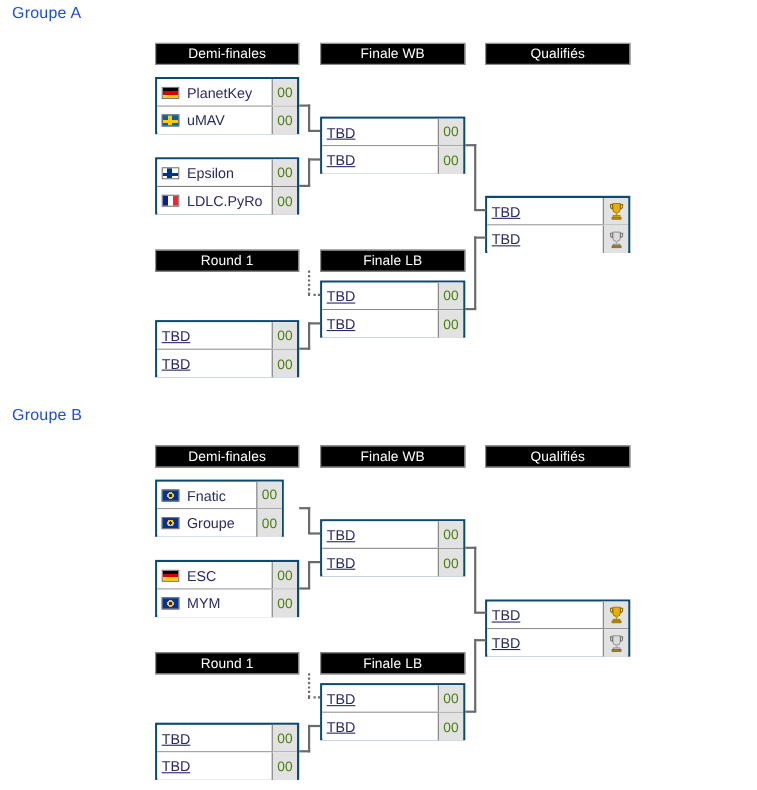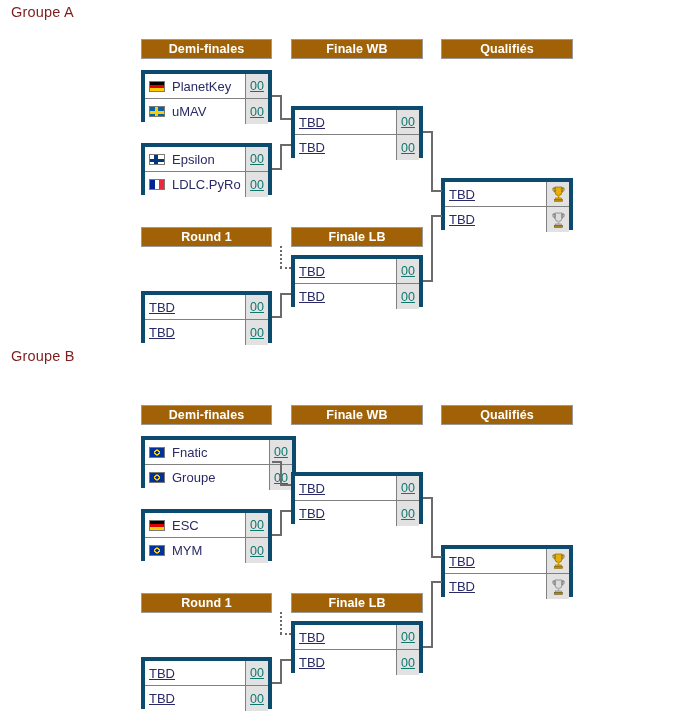--- a/index.html
+++ b/index.html
@@ -15,46 +15,46 @@
     font-size: 13px;
     color: #2a2a66;
     overflow: hidden;
   }
 
   
   .group-title {
     position: absolute;
     left: 11px;
     font-size: 14.5px;
-    color: #7f1d1d;
+    color: #1d4ed8;
     letter-spacing: .2px;
     white-space: nowrap;
   }
 
   
   .stage-header {
     position: absolute;
     height: 20px;
-    background: #a16207;
+    background: #000000;
     border: 1px solid #9a9a9a;
     box-sizing: border-box;
     color: #ffffff;
-    font-weight: bold;
+    font-weight: normal;
     font-size: 12.5px;
     display: flex;
     align-items: center;
     justify-content: center;
     letter-spacing: .1px;
   }
 
   
   .match {
     position: absolute;
     box-sizing: border-box;
-    border: 4px solid #0c4a6e;
+    border: 2px solid #0c4a6e;
     background: #ffffff;
   }
   .slot {
     height: 25px;
     box-sizing: border-box;
     display: flex;
     align-items: center;
     background: #ffffff;
   }
   .slot.top { border-bottom: 1px solid #808080; }
@@ -76,26 +76,25 @@
     color: #2a2a66;
     font-size: 13px;
   }
   .slot .team.noflag { padding-left: 4px; text-decoration: underline; }
   .slot .score {
     flex: 0 0 auto;
     width: 22px;
     align-self: stretch;
     background: #e2e2e2;
     border-left: 1px solid #808080;
-    color: #0f766e;
+    color: #4d7c0f;
     font-size: 12.5px;
     display: flex;
     align-items: center;
     justify-content: center;
-    text-decoration: underline;
   }
   .slot .trophy {
     flex: 0 0 auto;
     width: 22px;
     align-self: stretch;
     background: #e2e2e2;
     border-left: 1px solid #808080;
     display: flex;
     align-items: center;
     justify-content: center;
@@ -239,29 +238,29 @@
 <div class="conn v" style="left:431px; top:215px; height:66px;"></div>
 <div class="conn h" style="left:431px; top:215px; width:11px;"></div>
 
 <div class="conn h" style="left:272px; top:316px; width:10px;"></div>
 <div class="conn v" style="left:280px; top:293px; height:25px;"></div>
 <div class="conn h" style="left:280px; top:293px; width:11px;"></div>
 
 <div class="conn dot-v" style="left:280px; top:246px; height:22px;"></div>
 <div class="conn dot-h" style="left:280px; top:267px; width:11px;"></div>
 
-<div class="group-title" style="top:348px;">Groupe B</div>
+<div class="group-title" style="top:370px;">Groupe B</div>
 
 <div class="stage-header" style="left:141px; top:405px; width:131px;">Demi-finales</div>
 <div class="stage-header" style="left:291px; top:405px; width:132px;">Finale WB</div>
 <div class="stage-header" style="left:441px; top:405px; width:132px;">Qualifiés</div>
 <div class="stage-header" style="left:141px; top:593px; width:131px;">Round 1</div>
 <div class="stage-header" style="left:291px; top:593px; width:132px;">Finale LB</div>
 
-<div class="match" style="left:141px; top:436px; width:155px; height:52px;">
+<div class="match" style="left:141px; top:436px; width:117px; height:52px;">
   <div class="slot top">
     <span class="flag" style="background:radial-gradient(circle at 50% 50%, rgba(255,204,0,0) 1.5px, #fc0 1.6px 3px, rgba(255,204,0,0) 3.1px), #003399;"></span>
     <span class="team">Fnatic</span>
     <span class="score">00</span>
   </div>
   <div class="slot">
     <span class="flag" style="background:radial-gradient(circle at 50% 50%, rgba(255,204,0,0) 1.5px, #fc0 1.6px 3px, rgba(255,204,0,0) 3.1px), #003399;"></span>
     <span class="team">Groupe</span>
     <span class="score">00</span>
   </div>

